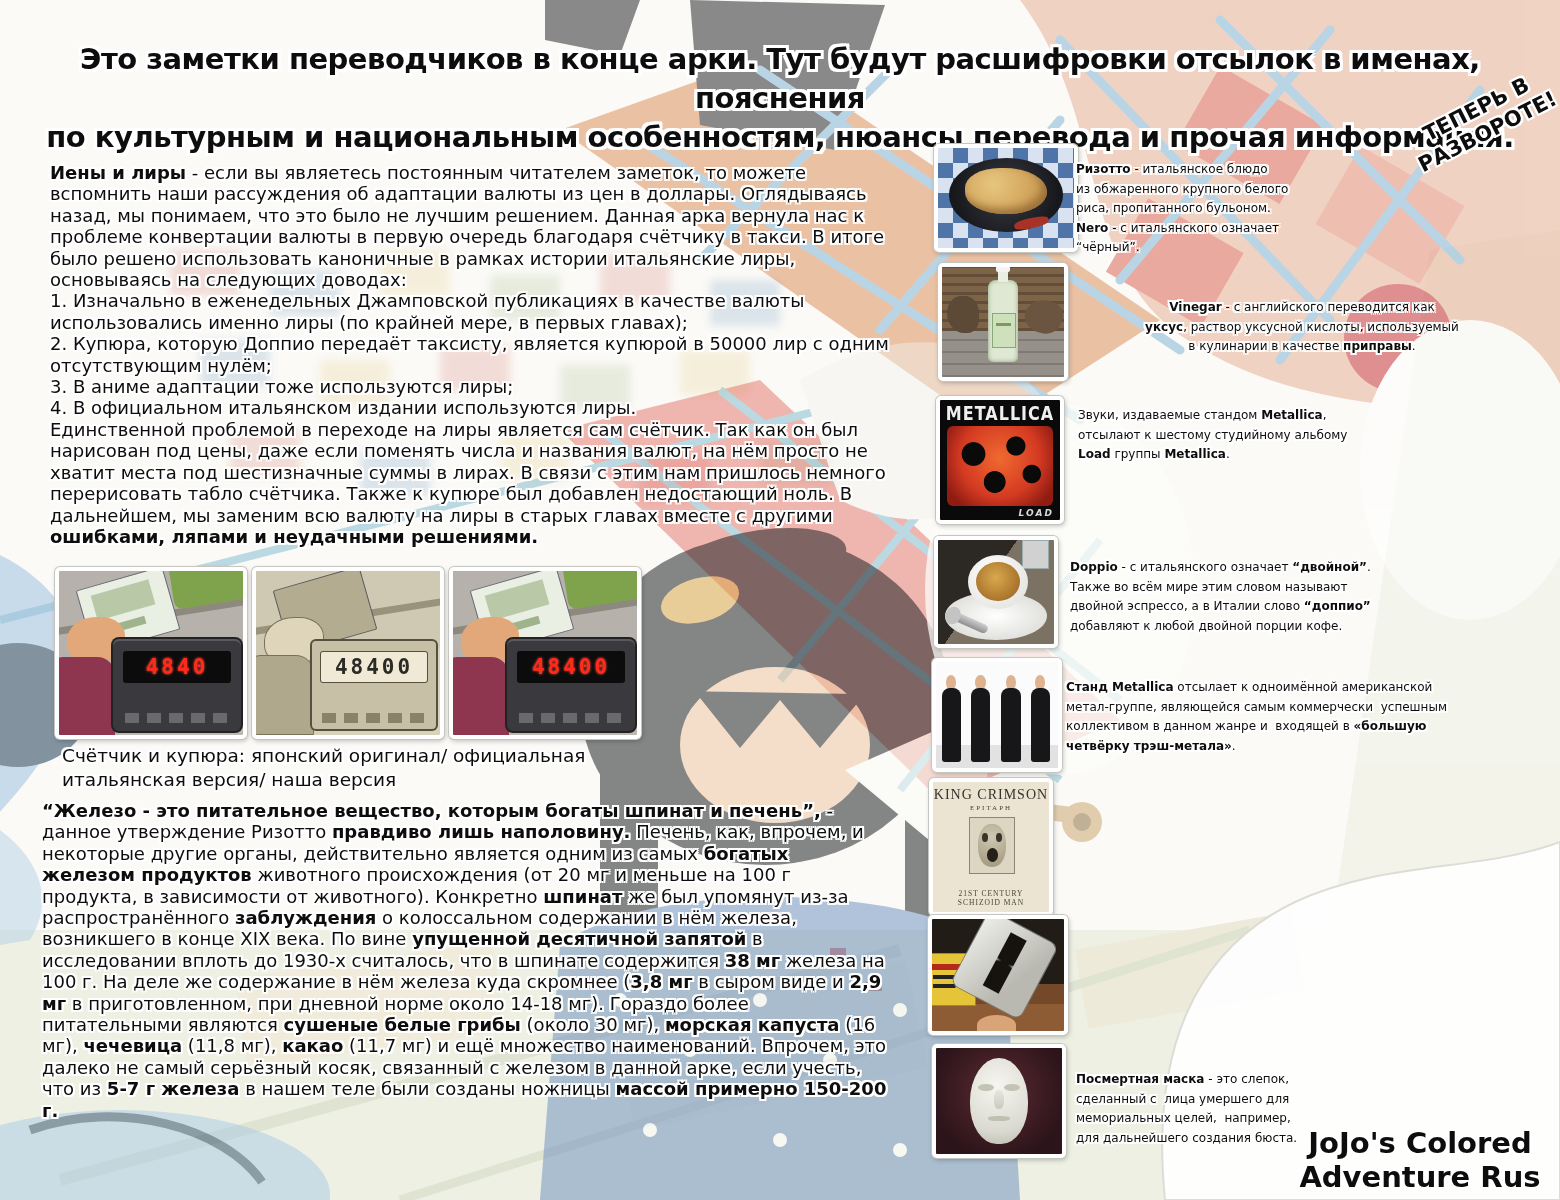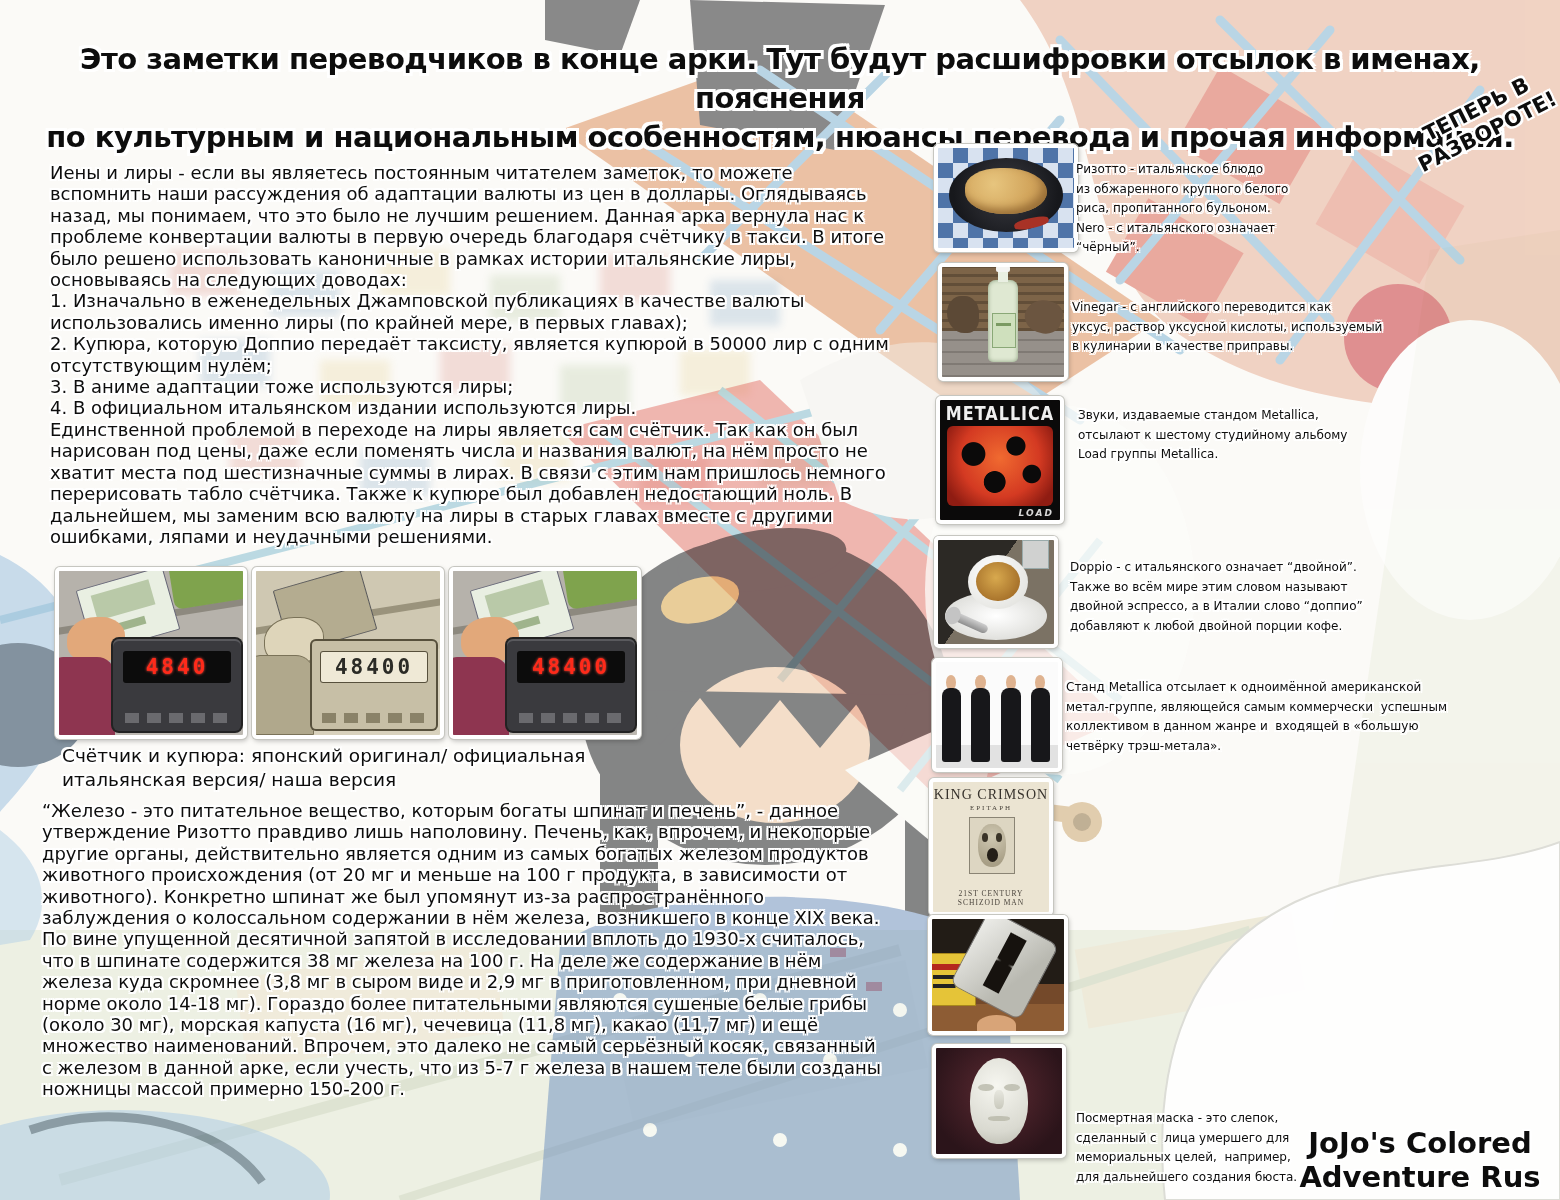--- a/index.html
+++ b/index.html
@@ -5,21 +5,21 @@
   html,body{margin:0;padding:0;background:#ffffff;}
   .page{position:relative;width:1560px;height:1200px;overflow:hidden;
         font-family:"DejaVu Sans",sans-serif;color:#0d0d0d;}
   .bg{position:absolute;left:0;top:0;}
 
   
   .txt{position:absolute;
     text-shadow:-2px -2px 0 #fff,2px -2px 0 #fff,-2px 2px 0 #fff,2px 2px 0 #fff,
                  0 -2px 0 #fff,0 2px 0 #fff,-2px 0 0 #fff,2px 0 0 #fff;}
   .rich{white-space:pre-wrap;}
-  .b{font-weight:normal;}
+  .b{font-weight:bold;}
 
   .header{left:30px;top:40px;width:1500px;text-align:center;
     font-weight:bold;font-size:29px;line-height:39px;letter-spacing:-0.5px;
     text-shadow:-3px -3px 0 #fff,3px -3px 0 #fff,-3px 3px 0 #fff,3px 3px 0 #fff,
                  0 -3px 0 #fff,0 3px 0 #fff,-3px 0 0 #fff,3px 0 0 #fff;}
 
   .corner-note{left:1392px;top:96px;width:180px;text-align:center;
     font-weight:bold;font-size:21px;line-height:25px;transform:rotate(-27deg);}
 
   .block1{left:50px;top:162px;width:845px;font-size:18px;line-height:21.4px;}
@@ -337,21 +337,21 @@
 “чёрный”.</span></div>
 
   <div class="photo ph-vinegar" style="left:938px;top:263px;width:130px;height:118px;">
     <div class="wicker"></div>
     <div class="table"></div>
     <div class="gourd1"></div>
     <div class="gourd2"></div>
     <div class="bottle"></div>
     <div class="label"></div>
   </div>
-  <div class="txt rich ann" style="left:1072px;top:298px;width:460px;"><span class="b">Vinegar</span><span> - с английского переводится как
+  <div class="txt rich ann" style="left:1072px;top:298px;width:460px;text-align:center;"><span class="b">Vinegar</span><span> - с английского переводится как
 </span><span class="b">уксус</span><span>, раствор уксусной кислоты, используемый
 в кулинарии в качестве </span><span class="b">приправы</span><span>.</span></div>
 
   <div class="photo ph-load" style="left:936px;top:396px;width:128px;height:128px;">
     <div class="logo">METALLICA</div>
     <div class="lava"></div>
     <div class="loadword">LOAD</div>
   </div>
   <div class="txt rich ann" style="left:1078px;top:406px;width:430px;"><span>Звуки, издаваемые стандом </span><span class="b">Metallica</span><span>,
 отсылают к шестому студийному альбому
@@ -401,21 +401,21 @@
     <div class="finger"></div>
   </div>
 
   <div class="photo ph-mask" style="left:932px;top:1044px;width:134px;height:114px;">
     <div class="face"></div>
     <div class="eyeL"></div>
     <div class="eyeR"></div>
     <div class="nose"></div>
     <div class="lips"></div>
   </div>
-  <div class="txt rich ann" style="left:1076px;top:1109px;width:350px;"><span class="b">Посмертная маска</span><span> - это слепок,
+  <div class="txt rich ann" style="left:1076px;top:1070px;width:350px;"><span class="b">Посмертная маска</span><span> - это слепок,
 сделанный с  лица умершего для
 мемориальных целей,  например,
 для дальнейшего создания бюста.</span></div>
 
   <div class="txt credit">
     <div>JoJo's Colored</div>
     <div>Adventure Rus</div>
   </div>
 
 </div>

